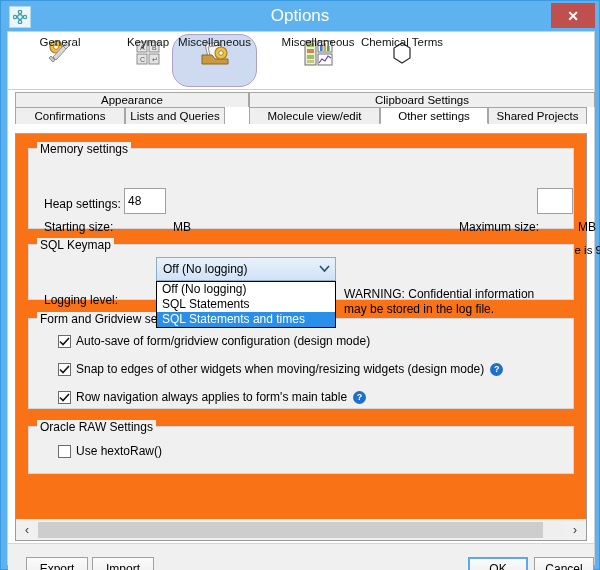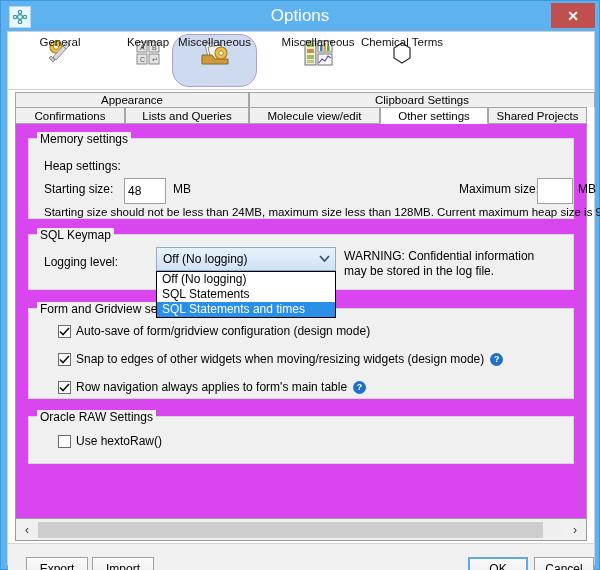--- a/index.html
+++ b/index.html
@@ -81,32 +81,32 @@
     font-size:11.5px;color:#000;cursor:pointer;white-space:nowrap;
     overflow:hidden;
     text-align:right;
   }
   .tab.active{
     background:#ffffff;border-bottom:1px solid #ffffff;z-index:5;
   }
 
   
   .panel{
-    position:absolute;left:7px;top:91px;width:572px;height:396px;
-    box-sizing:border-box;background:#d946ef;
+    position:absolute;left:7px;top:101px;width:572px;height:396px;
+    box-sizing:border-box;background:#f97316;
     border:1px solid #9b9b9b;border-top:1px solid #a6a6a6;
   }
 
   .group{position:absolute;box-sizing:border-box;border:1px solid #d6d6d6;background:#f0f0f0;}
   .group-title{
     position:absolute;top:-7px;left:8px;background:#f0f0f0;
     padding:0 3px;font-size:12px;color:#000;
   }
 
-  .lbl{position:absolute;font-size:12px;color:#000;white-space:nowrap;}
+  .lbl{position:absolute;font-size:12px;color:#000;white-space:nowrap;margin-top:28px;}
 
   .txtfield{
     position:absolute;box-sizing:border-box;background:#fff;
     border:1px solid #a0a0a0;font-size:12px;color:#000;
     padding:12px 3px;line-height:18px;font-family:"Liberation Sans",sans-serif;
   }
 
   
   .combo{
     position:absolute;box-sizing:border-box;
@@ -269,21 +269,21 @@
           <span>Appearance</span>
         </div>
         <div class="tab" style="left:234px;width:346px;">
           <span>Clipboard Settings</span>
         </div>
       </div>
       <div class="tabrow r2">
         <div class="tab" style="left:0;width:110px;">
           <span>Confirmations</span>
         </div>
-        <div class="tab" style="left:110px;width:124px;">
+        <div class="tab" style="left:110px;width:100px;">
           <span>Lists and Queries</span>
         </div>
         <div class="tab" style="left:234px;width:131px;">
           <span>Molecule view/edit</span>
         </div>
         <div class="tab active" style="left:365px;width:108px;">
           <span>Other settings</span>
         </div>
         <div class="tab" style="left:473px;width:99px;">
           <span>Shared Projects</span>

